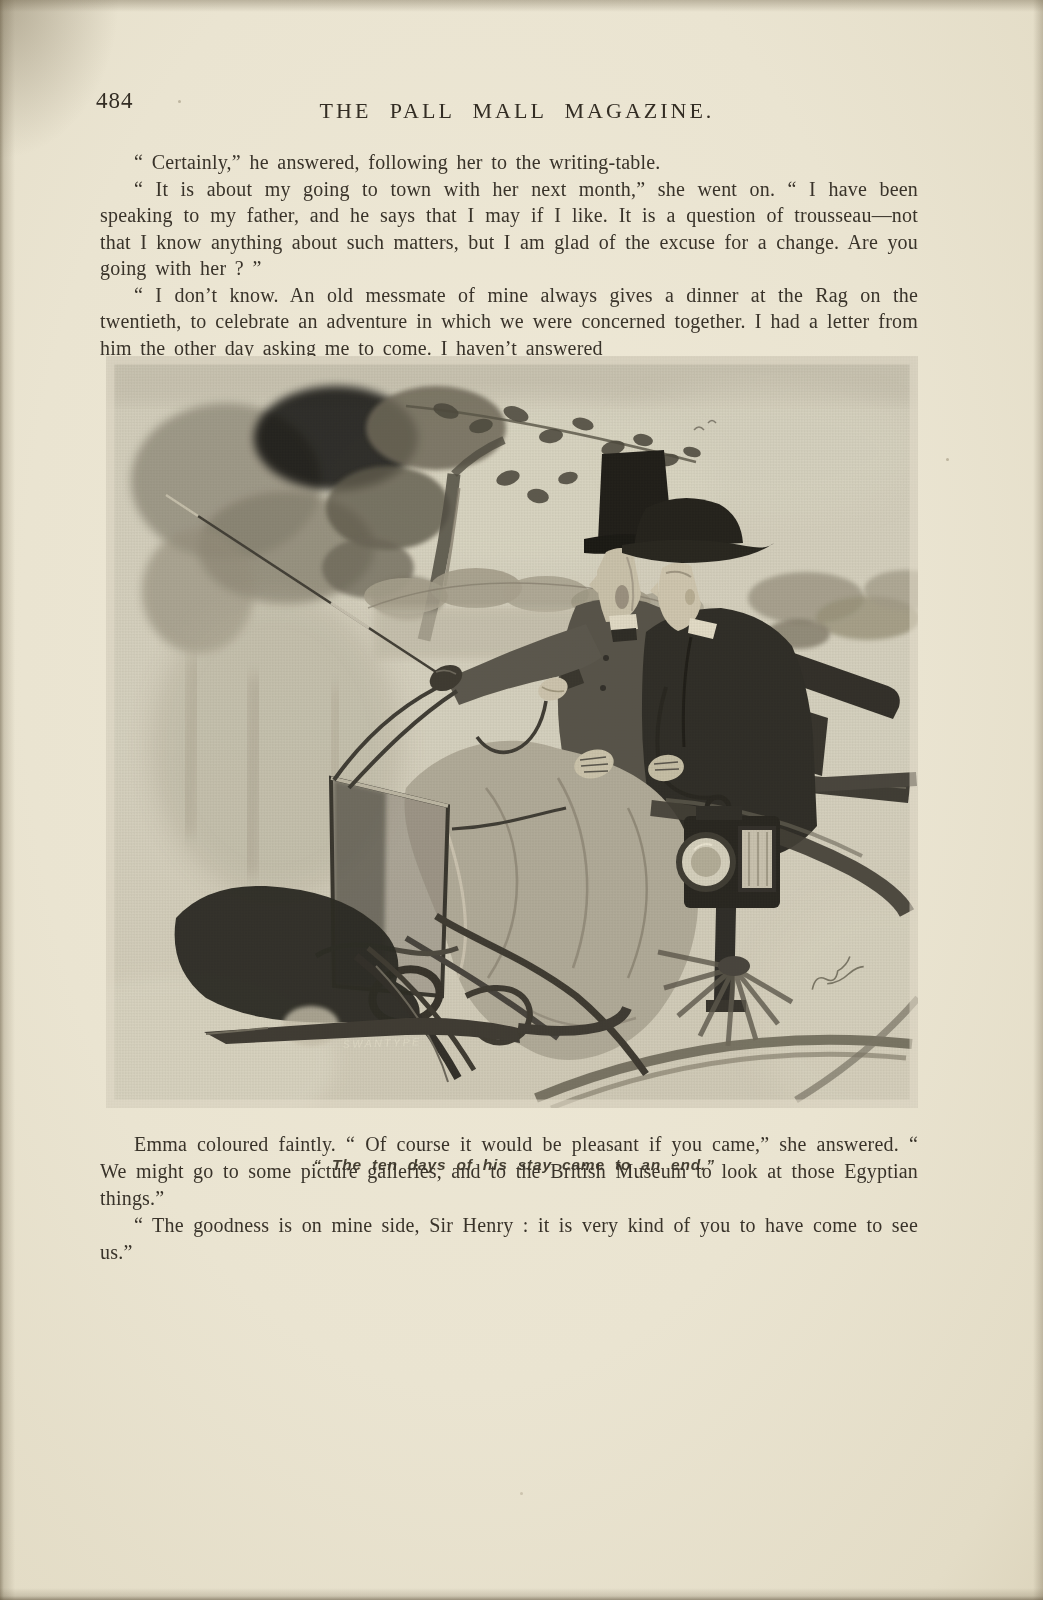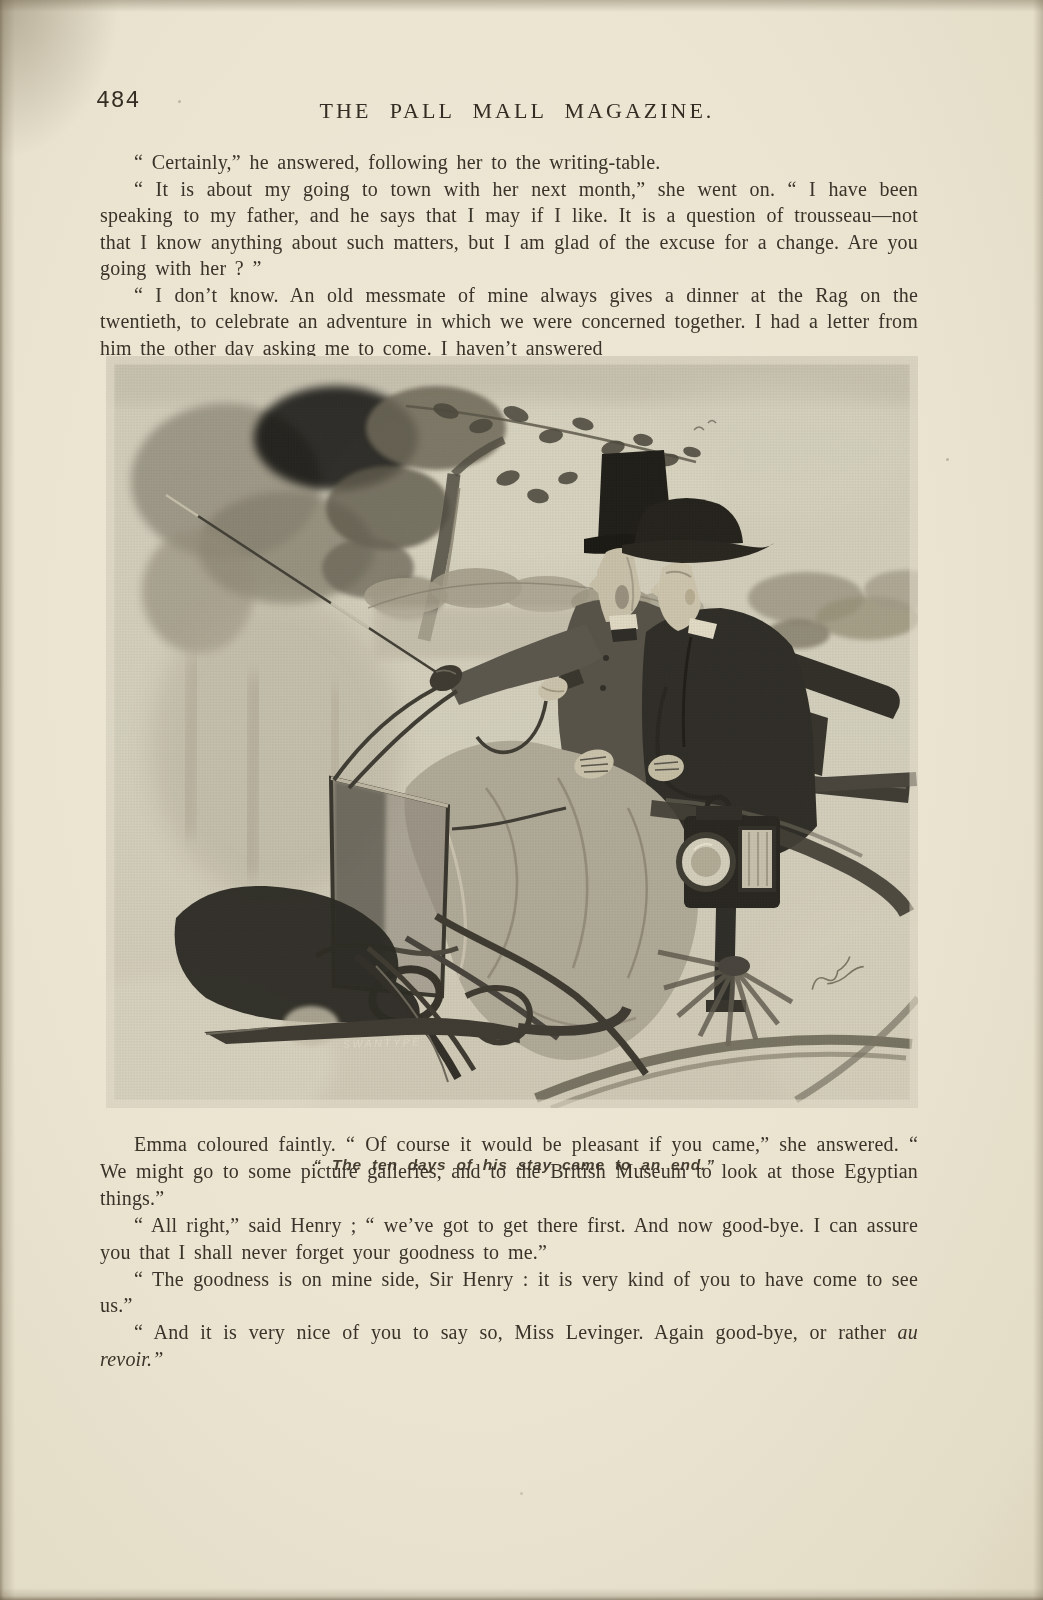--- a/index.html
+++ b/index.html
@@ -22,21 +22,21 @@
   .edge-right{right:0;top:0;bottom:0;width:10px;
     background:linear-gradient(270deg, rgba(104,92,70,.30) 0, rgba(104,92,70,0) 10px);}
   .edge-bottom{left:0;bottom:0;right:0;height:12px;
     background:linear-gradient(0deg, rgba(84,72,50,.55) 0, rgba(84,72,50,.18) 4px, rgba(84,72,50,0) 12px);}
   .corner-smudge{left:0;top:0;width:120px;height:160px;
     background:radial-gradient(ellipse at 0 0, rgba(96,84,60,.38) 0, rgba(96,84,60,0) 70%);}
   .speck{position:absolute;width:3px;height:3px;border-radius:50%;background:#8a7e64;opacity:.45;}
 
   .page-number{
     position:absolute;left:96px;top:88px;
-    font-size:23px;letter-spacing:1px;color:#332d24;font-family:Liberation Mono, monospace;
+    font-size:23px;letter-spacing:1px;color:#332d24;
   }
   .header-title{
     position:absolute;left:0;top:86px;width:1010px;
     text-align:center;font-size:22px;font-weight:normal;
     letter-spacing:3px;word-spacing:10px;color:#332d24;margin:12px;
   }
 
   .text-block{
     position:absolute;left:100px;width:818px;
     font-size:20px;line-height:26.5px;
@@ -314,18 +314,16 @@
       <rect x="0" y="0" width="812" height="752" fill="#8b8575" opacity="0.05"></rect>
       <rect x="0" y="0" width="812" height="752" fill="url(#ht)"></rect>
       <rect x="4" y="4" width="804" height="744" fill="none" stroke="#e4ddca" stroke-width="9" opacity="0.55"></rect>
     </svg>
   </figure>
 
   <div class="caption">“ The ten days of his stay came to an end.”</div>
 
   <section class="text-block text-bottom">
     <p>Emma coloured faintly.  “ Of course it would be pleasant if you came,” she answered.  “ We might go to some picture galleries, and to the British Museum to look at those Egyptian things.”</p>
-    <p>“ All right,” said Henry ; “ we’ve got to get there first.  And now good-bye.  I can assure you that I shall never forget your goodness to me.”</p>
     <p>“ The goodness is on mine side, Sir Henry : it is very kind of you to have come to see us.”</p>
-    <p><span>“ And it is very nice of you to say so, Miss Levinger.  Again good-bye, or rather </span><span class="it">au revoir.”</span></p>
   </section>
 
 </div>
 
 </body></html>

